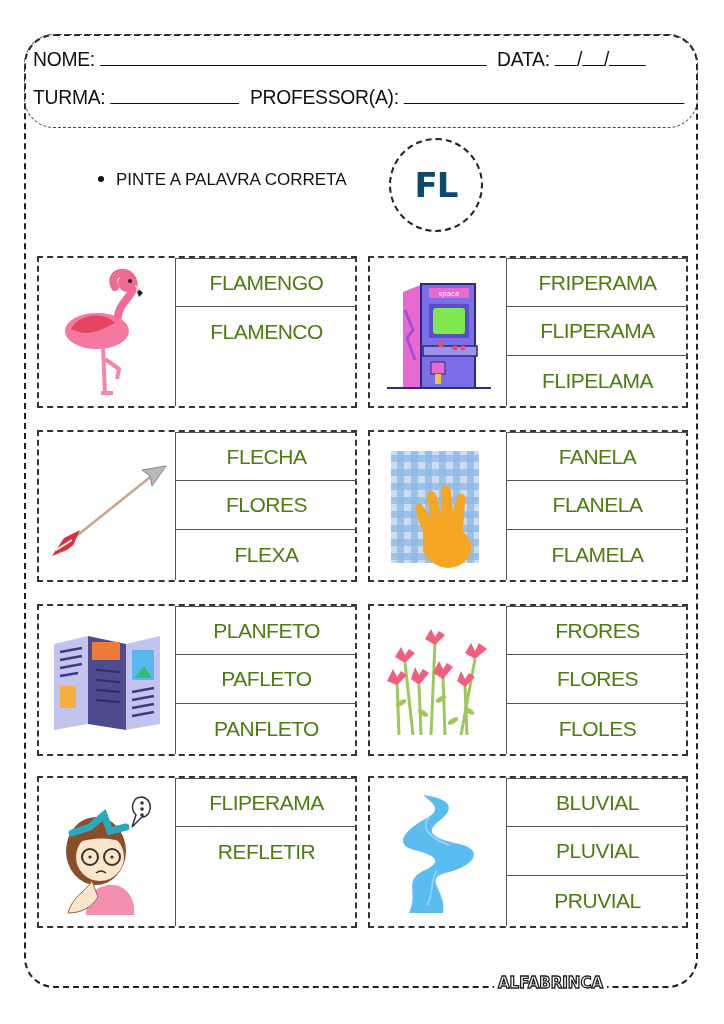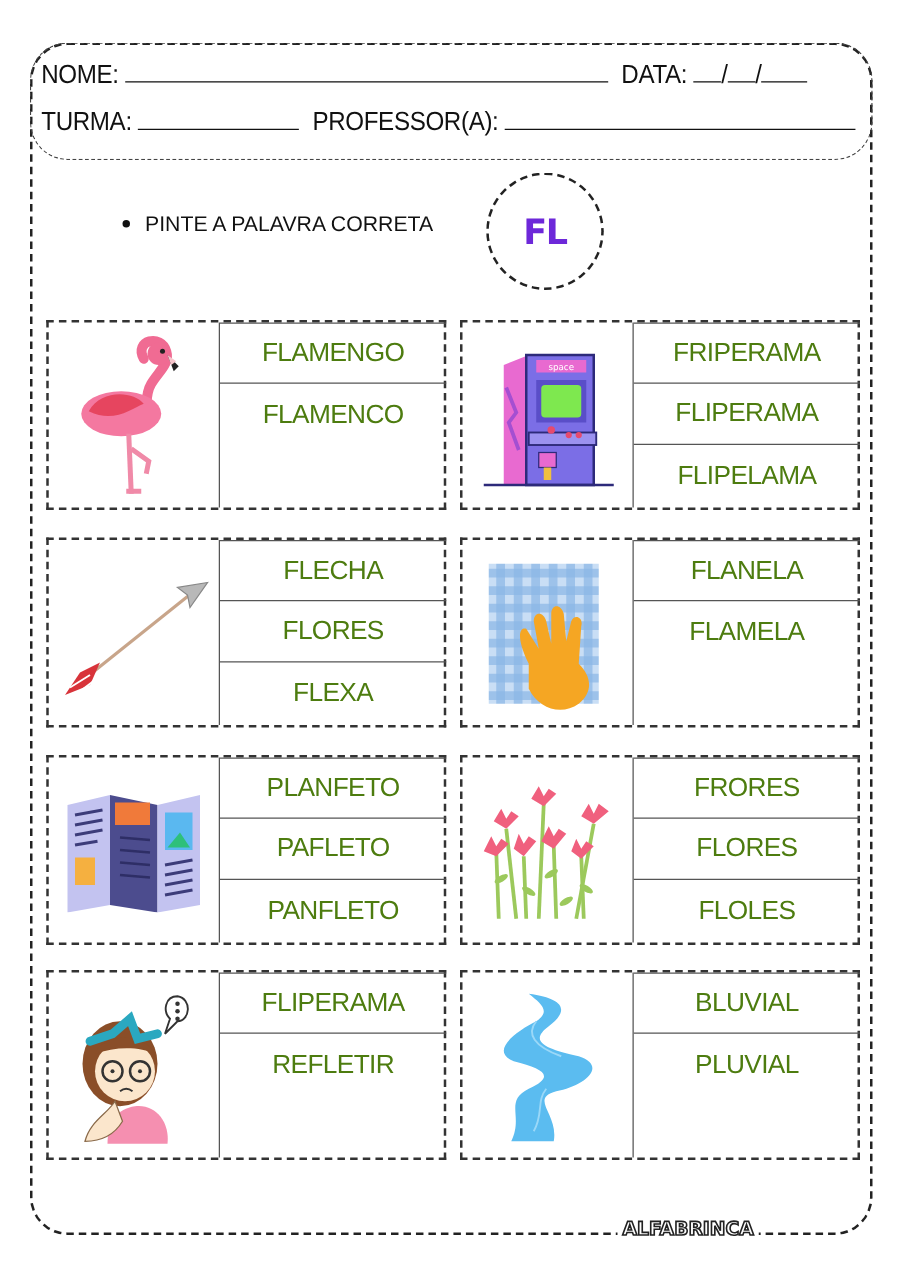--- a/index.html
+++ b/index.html
@@ -4,21 +4,21 @@
 <style>
   html, body { margin:0; padding:0; background:#fff; }
   body { width:724px; height:1024px; position:relative; overflow:hidden; font-family:"Liberation Sans", sans-serif; color:#111; }
   .page-frame { position:absolute; left:24px; top:34px; width:674px; height:954px; border:2px dashed #222; border-radius:30px; box-sizing:border-box; }
   .header-box { position:absolute; left:24px; top:34px; width:674px; height:94px; border:1.5px dashed #444; border-radius:30px; box-sizing:border-box; }
   .hdr-line { position:absolute; font-size:21px; letter-spacing:-0.3px; white-space:nowrap; color:#111; transform:scaleX(0.92); transform-origin:left center; }
   .blank { display:inline-block; border-bottom:1.5px solid #111; height:18px; vertical-align:baseline; }
   .instruction { position:absolute; left:98px; top:170px; font-size:17px; color:#111; white-space:nowrap; }
   .instruction .bullet { display:inline-block; width:6px; height:6px; background:#111; border-radius:50%; margin-right:12px; vertical-align:middle; position:relative; top:-2px; }
   .fl-circle { position:absolute; left:389px; top:138px; width:94px; height:94px; border:2px dashed #222; border-radius:50%; box-sizing:border-box; display:flex; align-items:center; justify-content:center; }
-  .fl-text { font-family:"DejaVu Sans", sans-serif; font-weight:bold; font-size:28px; color:#6d28d9; letter-spacing:-1px; }
+  .fl-text { font-family:"DejaVu Sans", sans-serif; font-weight:bold; font-size:34px; color:#0c4a6e; letter-spacing:-1px; }
   .card { position:absolute; width:320px; height:152px; border:2px dashed #333; box-sizing:border-box; }
   .card .pic { position:absolute; left:0; top:0; width:136px; height:148px; display:flex; align-items:center; justify-content:center; }
   .card .opts { position:absolute; left:136px; top:0; width:181px; height:148px; border-left:1.5px solid #555; }
   .opt { height:49px; border-bottom:1.5px solid #555; box-sizing:border-box; display:flex; align-items:center; justify-content:center; font-size:21px; color:#4d7c0f; letter-spacing:-0.5px; cursor:pointer; }
   .opt:first-child { border-top:1.5px solid #555; }
   .opt:last-child { border-bottom:none; }
   .brand { position:absolute; left:494px; top:974px; padding:0 4px; background:#fff; font-family:"DejaVu Sans", sans-serif; font-weight:bold; font-size:15px; letter-spacing:0px; color:#fff; -webkit-text-stroke:1.3px #222; }
 </style>
 </head>
 <body>
@@ -121,20 +121,21 @@
           <rect width="14" height="14" fill="#c9def5"></rect>
           <rect width="7" height="14" fill="#8ab7e6" opacity="0.7"></rect>
           <rect width="14" height="7" fill="#8ab7e6" opacity="0.7"></rect>
         </pattern>
       </defs>
       <rect x="8" y="10" width="88" height="112" fill="url(#gingham)"></rect>
       <path d="M40 90 C30 70 32 60 38 62 L48 78 L44 56 C44 48 52 48 54 56 L58 74 L58 50 C58 42 66 42 68 50 L70 72 L74 56 C76 50 84 52 82 60 L80 90 C90 100 92 112 80 122 C66 132 48 126 40 110 Z" fill="#f5a623"></path>
     </svg>
   </div>
   <div class="opts">
+    <div class="opt">FANELA</div>
     <div class="opt">FLANELA</div>
     <div class="opt">FLAMELA</div>
   </div>
 </div>
 
 <div class="card" style="left:37px; top:604px;">
   <div class="pic">
     <svg width="115" height="100" viewBox="0 0 115 100">
       <path d="M4 14 L38 6 L38 94 L4 100 Z" fill="#c3c3f0"></path>
       <path d="M38 6 L76 14 L76 100 L38 94 Z" fill="#4c4c8e"></path>
@@ -234,16 +235,17 @@
 <div class="card" style="left:368px; top:776px;">
   <div class="pic">
     <svg width="110" height="130" viewBox="0 0 110 130">
       <path d="M40 8 C70 12 72 22 56 34 C40 46 52 52 80 58 C104 66 84 82 62 86 C40 92 64 104 60 126 L26 126 C36 106 20 94 40 84 C62 74 52 68 28 62 C8 54 30 38 46 30 C58 22 50 16 40 8 Z" fill="#5bbcf0"></path>
       <path d="M46 30 C38 40 44 50 66 58 M54 84 C46 94 52 104 44 118" stroke="#9ad8f8" stroke-width="1.5" fill="none"></path>
     </svg>
   </div>
   <div class="opts">
     <div class="opt">BLUVIAL</div>
     <div class="opt">PLUVIAL</div>
+    <div class="opt">PRUVIAL</div>
   </div>
 </div>
 
 <div class="brand">ALFABRINCA</div>
 
 </body></html>

